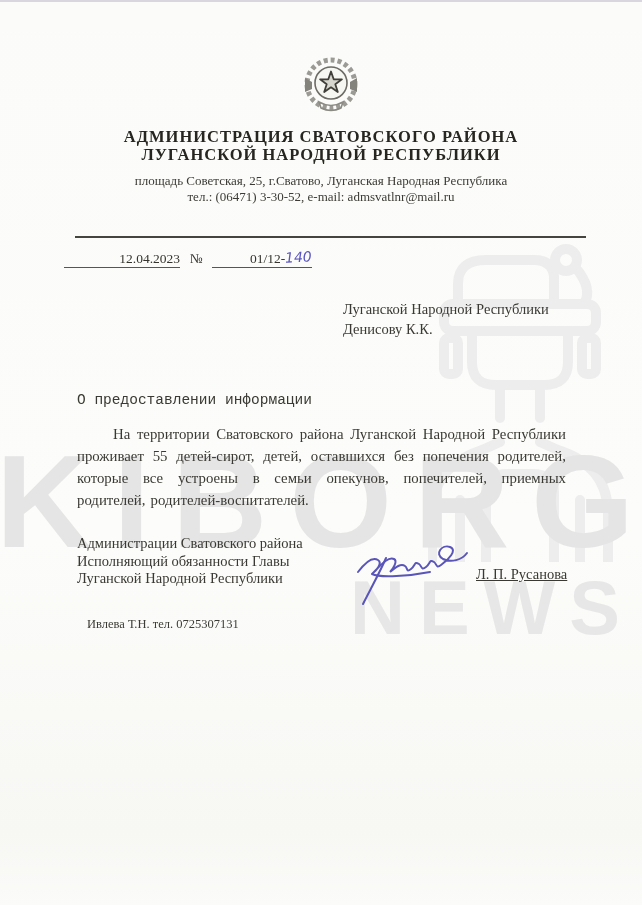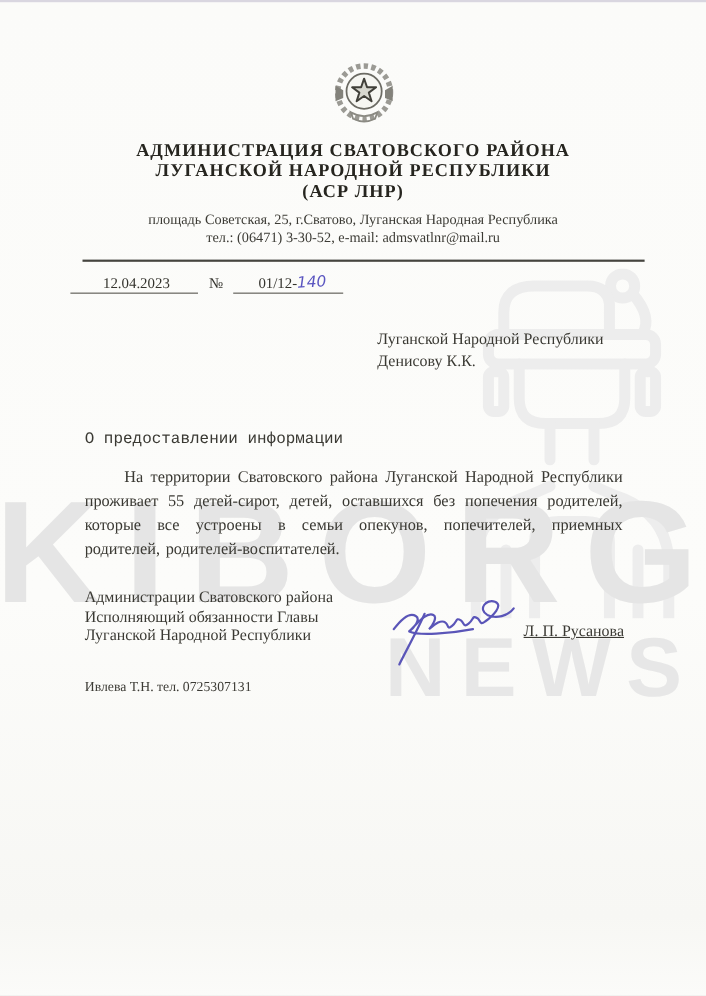--- a/index.html
+++ b/index.html
@@ -60,21 +60,21 @@
     margin-top:9px;font-size:13px;line-height:16px;color:#3c3b35;
   }
 
   .header-rule{
     position:absolute;left:75px;top:236px;width:511px;height:2px;
     background:#45443f;
   }
 
   .ref-block{position:absolute;left:64px;top:250px;font-size:13.5px;color:#34332d;}
   .ref-row{height:20px;white-space:nowrap;}
-  .u{display:inline-block;border-bottom:1px solid #57564f;text-align:center;}
+  .u{display:inline-block;border-bottom:1px solid #57564f;text-align:right;}
   .u-date1{width:112px;padding-left:4px;}
   .u-num{width:92px;margin-left:9px;padding-left:8px;}
   .num-label{display:inline-block;margin-left:10px;}
   .u-reply{width:118px;padding-left:2px;}
   .u-date2{width:88px;padding-left:4px;}
   .hand{
     display:inline-block;
     font-family:"DejaVu Sans", sans-serif;
     font-style:italic;font-size:14px;color:#5a55c0;
     transform:rotate(-3deg);position:relative;top:-1px;
@@ -101,21 +101,21 @@
     position:absolute;left:77px;top:535px;width:280px;
     font-size:14.5px;line-height:17.5px;color:#3a3933;
   }
   .sig-scribble{position:absolute;left:350px;top:538px;}
   .sig-name{
     position:absolute;left:476px;top:566px;
     font-size:14.5px;color:#3a3933;text-decoration:underline;
   }
 
   .executor{
-    position:absolute;left:77px;top:617px;
+    position:absolute;left:87px;top:617px;
     font-size:12.5px;color:#3c3b35;
   }
 </style>
 </head>
 <body>
 
 <div class="page">
 
   <div class="page-top-edge"></div>
 
@@ -156,21 +156,20 @@
       <path d="M6,22 L13,26 L13,33 L6,36 Z" fill="#83827b"></path>
       <path d="M58,22 L51,26 L51,33 L58,36 Z" fill="#83827b"></path>
       <circle cx="32" cy="27" r="16" fill="#f6f6f2" stroke="#6c6b64" stroke-width="1.6"></circle>
       <path d="M32,15.5 L34.7,23.3 L42.9,23.3 L36.3,28.2 L38.8,36 L32,31.3 L25.2,36 L27.7,28.2 L21.1,23.3 L29.3,23.3 Z" fill="#d7d7cf" stroke="#403f39" stroke-width="1.8" stroke-linejoin="round"></path>
       <path d="M20,46 Q32,53 44,46 L42,52 Q32,57 22,52 Z" fill="none" stroke="#8b8a83" stroke-width="1.6"></path>
     </svg>
 
     <div class="org-header">
       <div class="org-title">АДМИНИСТРАЦИЯ СВАТОВСКОГО РАЙОНА</div>
       <div class="org-title">ЛУГАНСКОЙ НАРОДНОЙ РЕСПУБЛИКИ</div>
-      <div class="org-abbr">(АСР ЛНР)</div>
       <div class="org-address">
         <div>площадь Советская, 25, г.Сватово, Луганская Народная Республика</div>
         <div>тел.: (06471) 3-30-52, e-mail: admsvatlnr@mail.ru</div>
       </div>
     </div>
 
     <div class="header-rule"></div>
 
     <div class="ref-block">
       <div class="ref-row">

